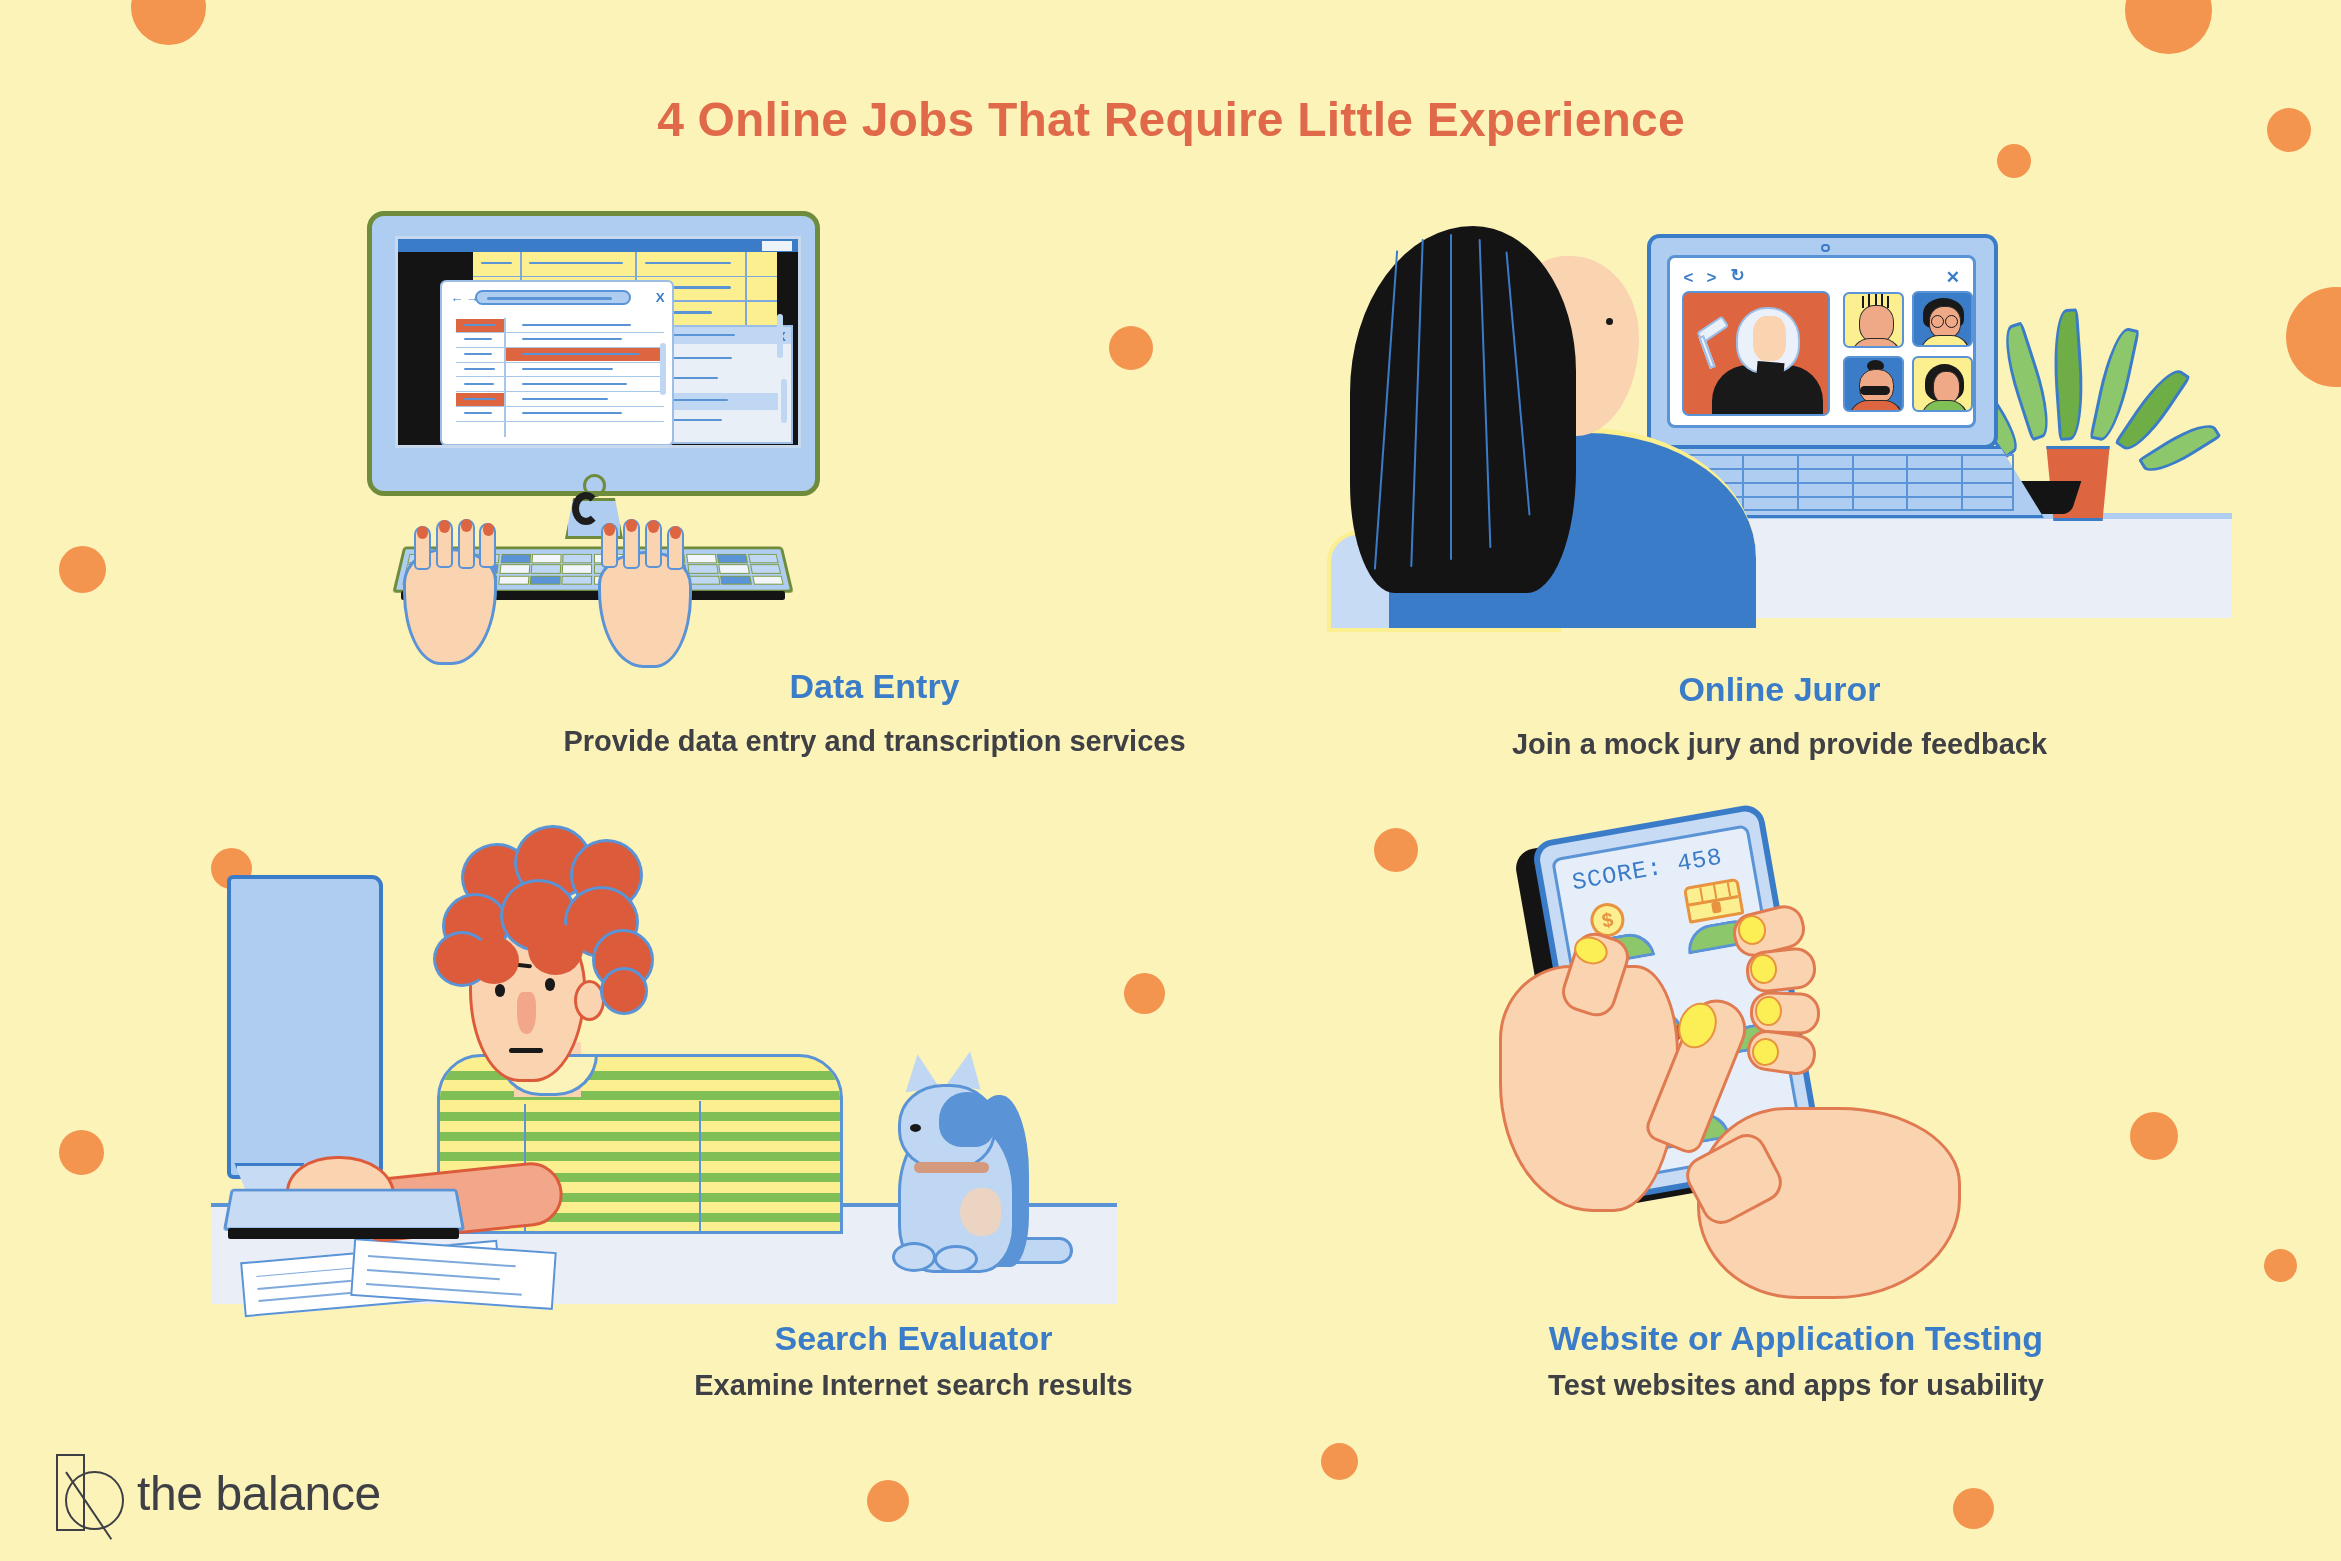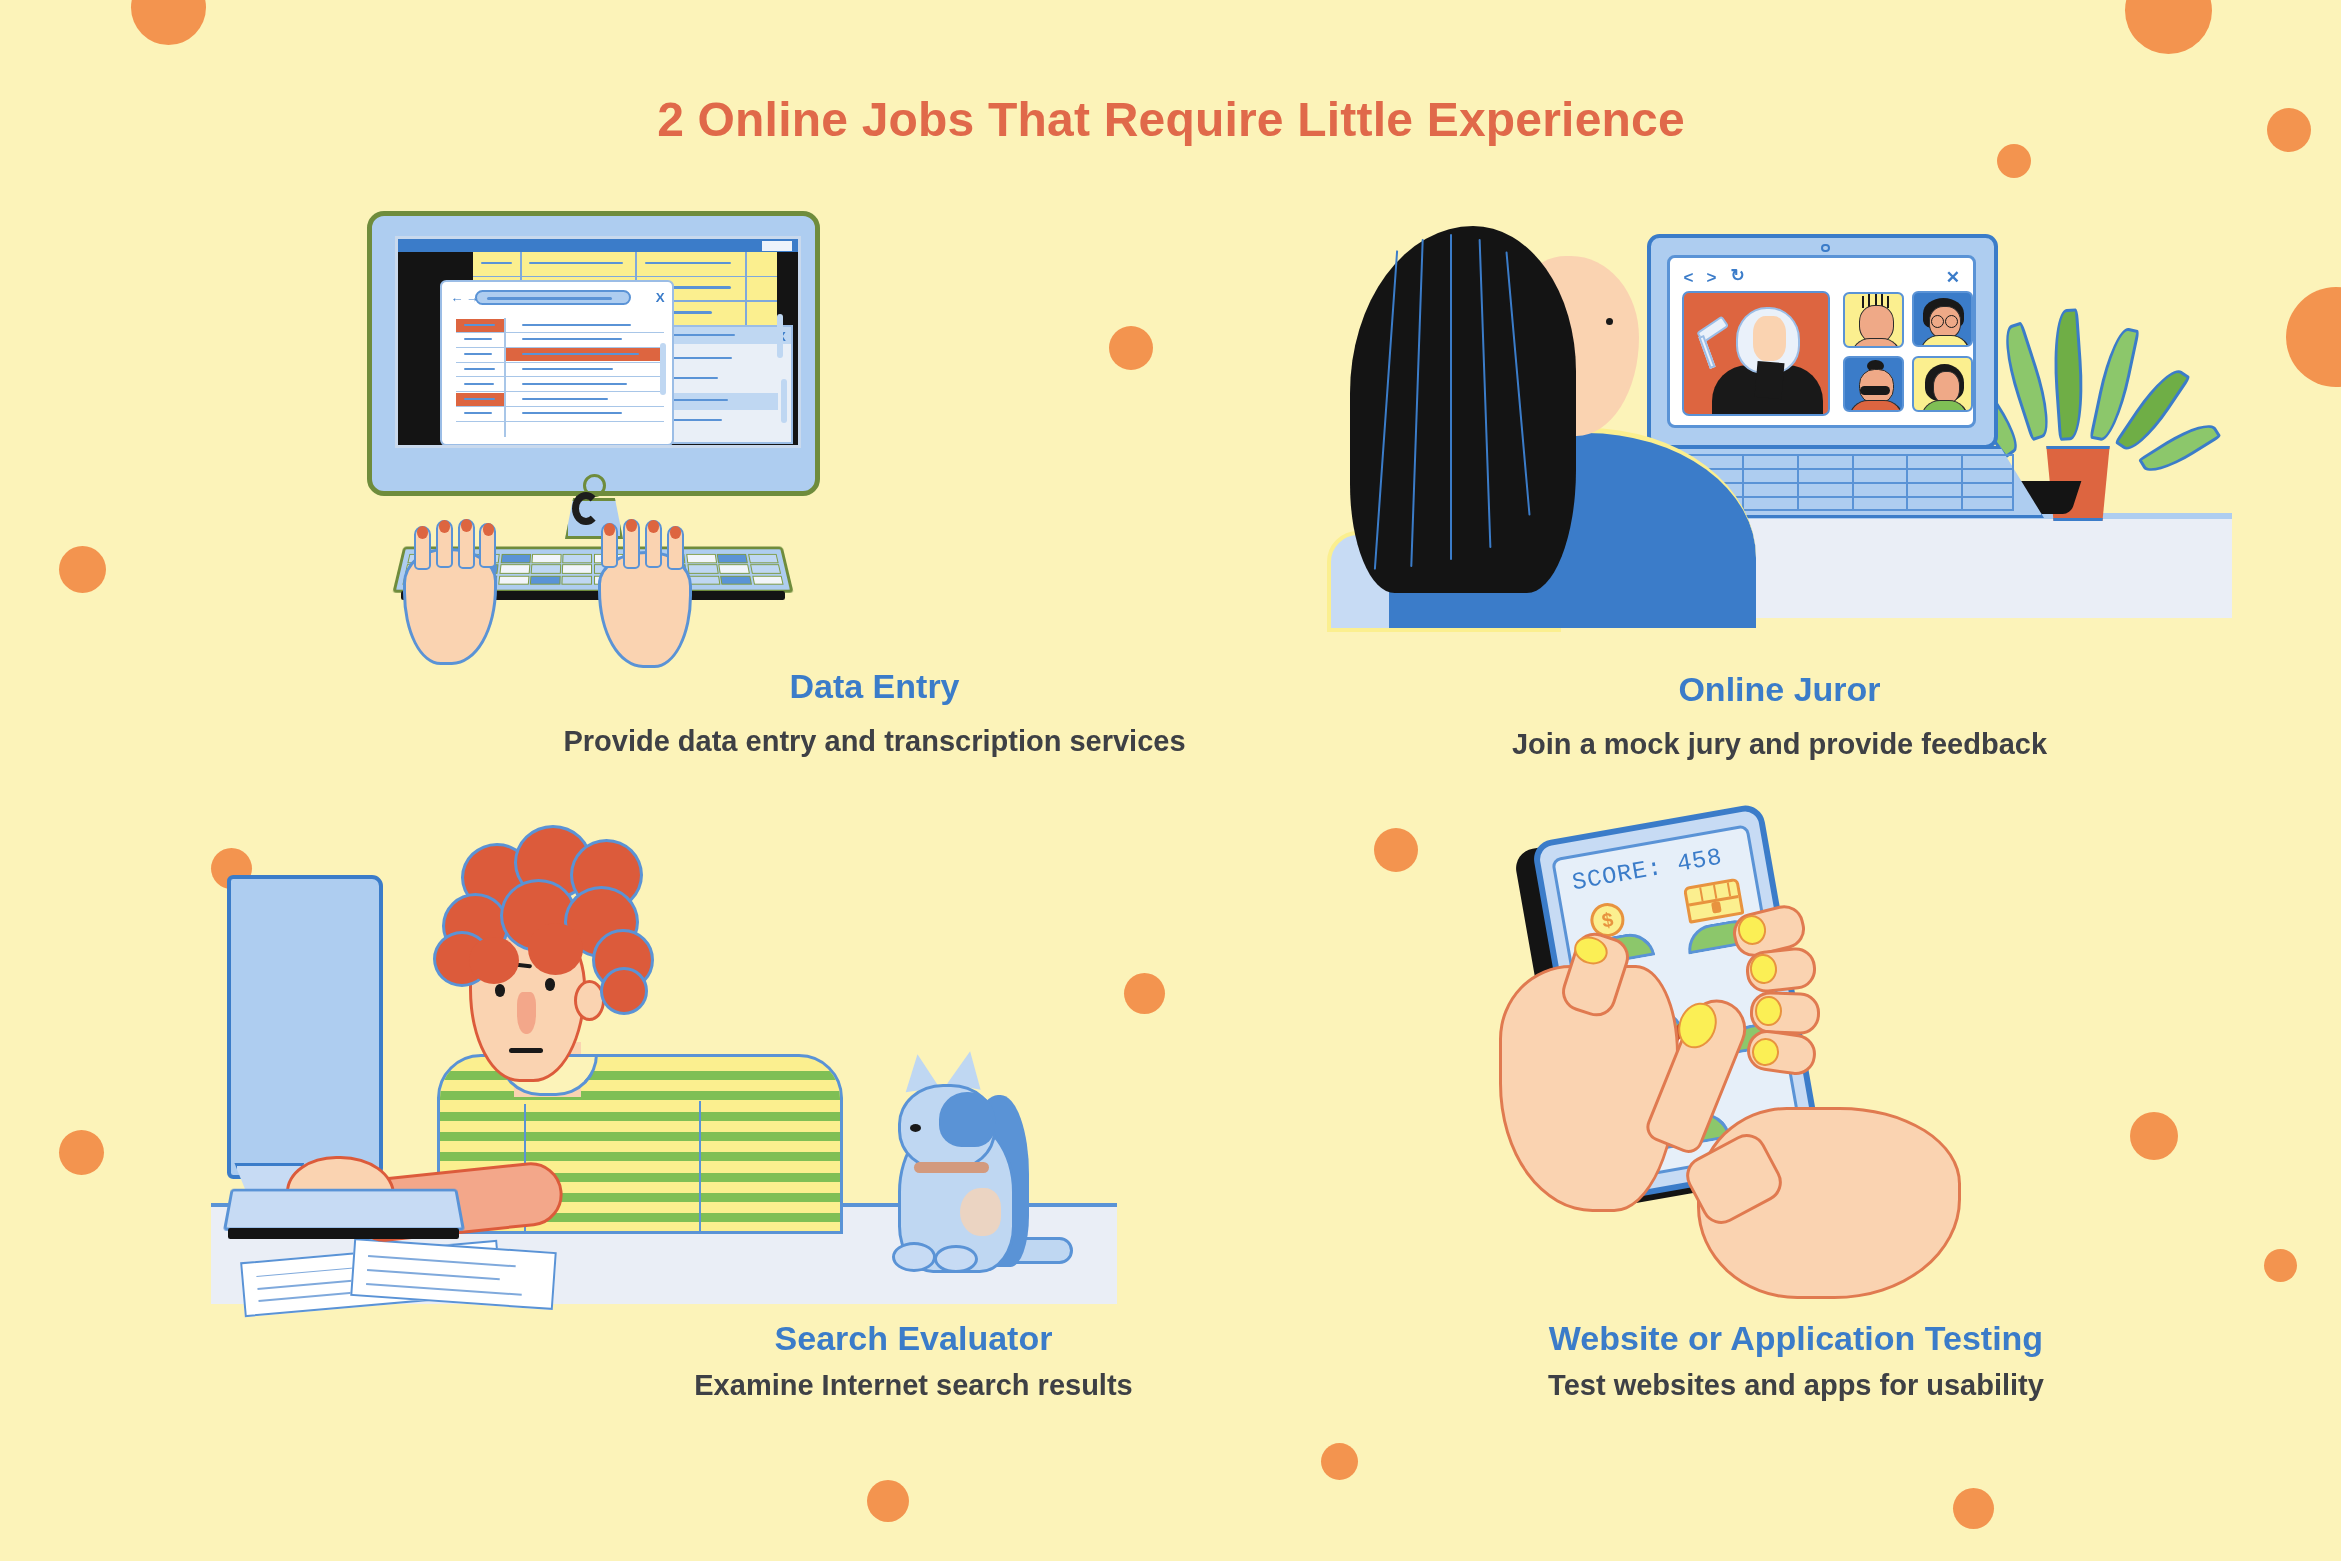--- a/index.html
+++ b/index.html
@@ -189,21 +189,21 @@
     <div class="dot" style="left:1124px;top:973px;width:41px;height:41px;"></div>
     <div class="dot" style="left:59px;top:1130px;width:45px;height:45px;"></div>
     <div class="dot" style="left:2130px;top:1112px;width:48px;height:48px;"></div>
     <div class="dot" style="left:2264px;top:1249px;width:33px;height:33px;"></div>
     <div class="dot" style="left:1321px;top:1443px;width:37px;height:37px;"></div>
     <div class="dot" style="left:867px;top:1480px;width:42px;height:42px;"></div>
     <div class="dot" style="left:1953px;top:1488px;width:41px;height:41px;"></div>
     <div class="dot" style="left:1983px;top:1507px;width:0px;height:0px;"></div>
   </div>
 
-  <div class="title">2 Online Jobs That Require Little Experience</div>
+  <div class="title">4 Online Jobs That Require Little Experience</div>
 
   <div class="ill" id="ill-monitor">
     <div class="mon-body">
       <div class="mon-screen">
         <div class="mon-blue-bar"></div>
         <div class="sheet-yellow">
           <div class="grid-line" style="left:0;top:23.4px;width:100%;height:1.6px;"></div>
           <div class="grid-line" style="left:0;top:48px;width:100%;height:1.6px;"></div>
           <div class="grid-line" style="left:0;top:73px;width:100%;height:1.6px;"></div>
           <div class="grid-line" style="left:0;top:98px;width:100%;height:1.6px;"></div>
@@ -570,15 +570,23 @@
   <div class="cap" id="cap-testing">
     <div class="job">Website or Application Testing</div>
     <div class="desc">Test websites and apps for usability</div>
   </div>
 
   <div class="cap" id="cap-search">
     <div class="job">Search Evaluator</div>
     <div class="desc">Examine Internet search results</div>
   </div>
 
+  <div class="logo">
+    <div class="mark">
+      <div class="rect"></div>
+      <div class="circ"></div>
+      <div class="diag"></div>
+    </div>
+    <div class="word">the balance</div>
+  </div>
 
 </div>
 
 
 </body></html>

